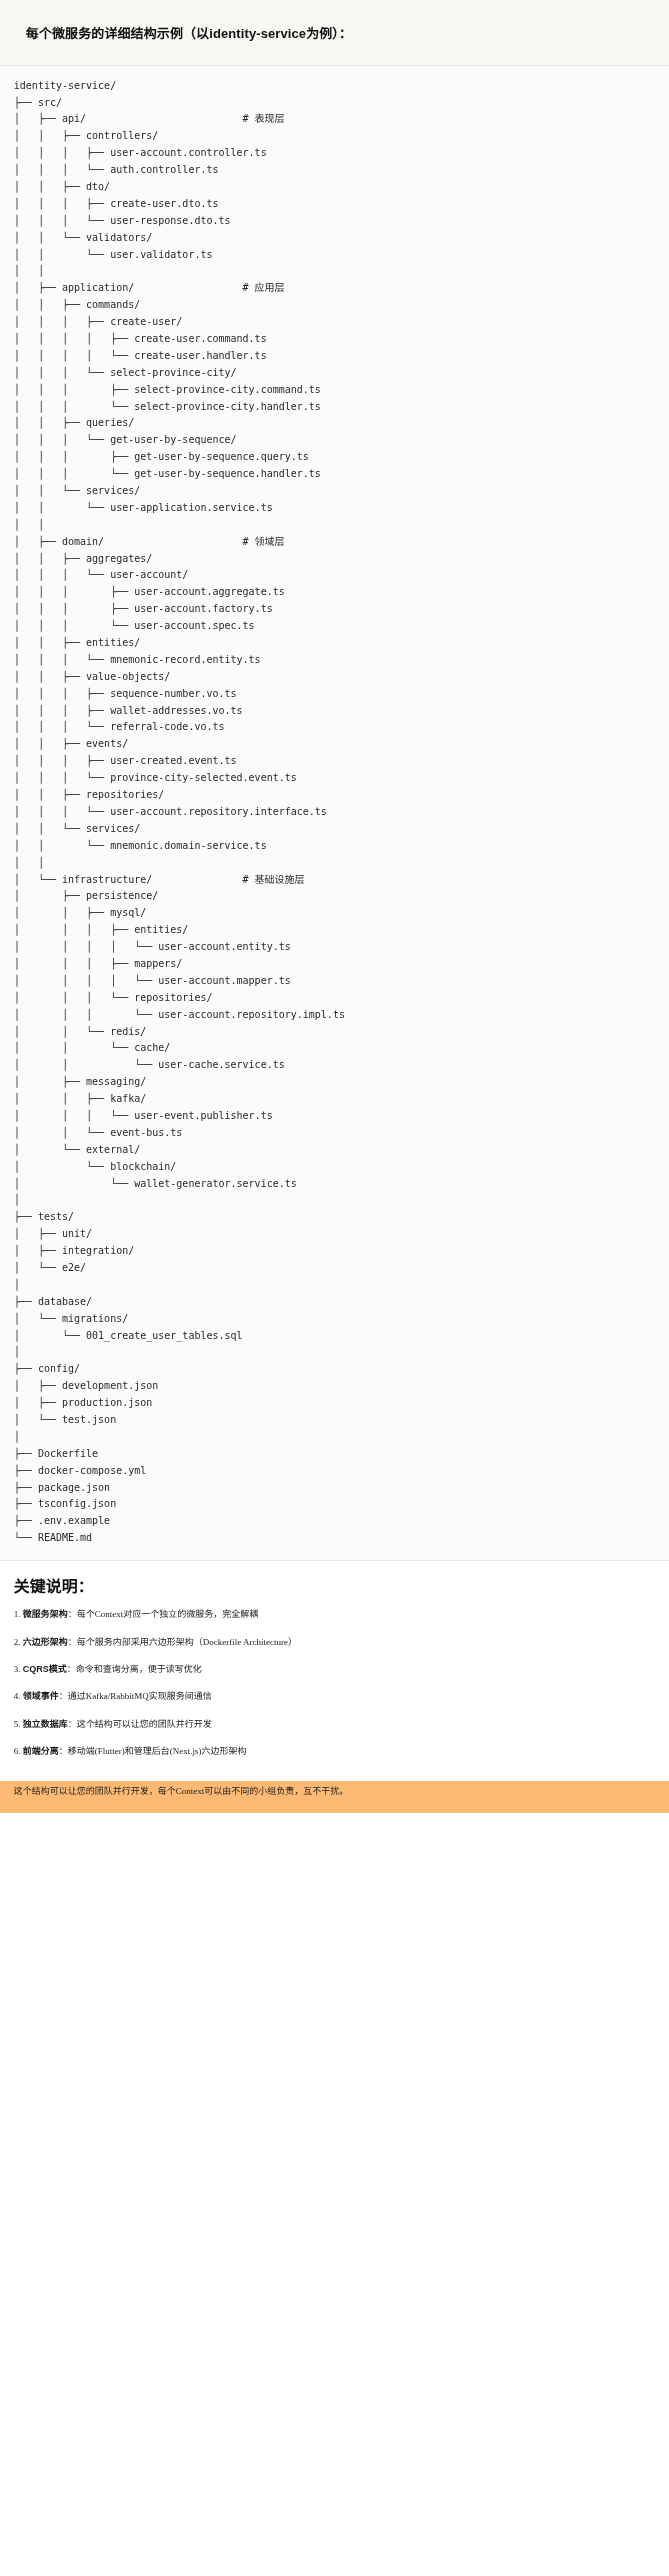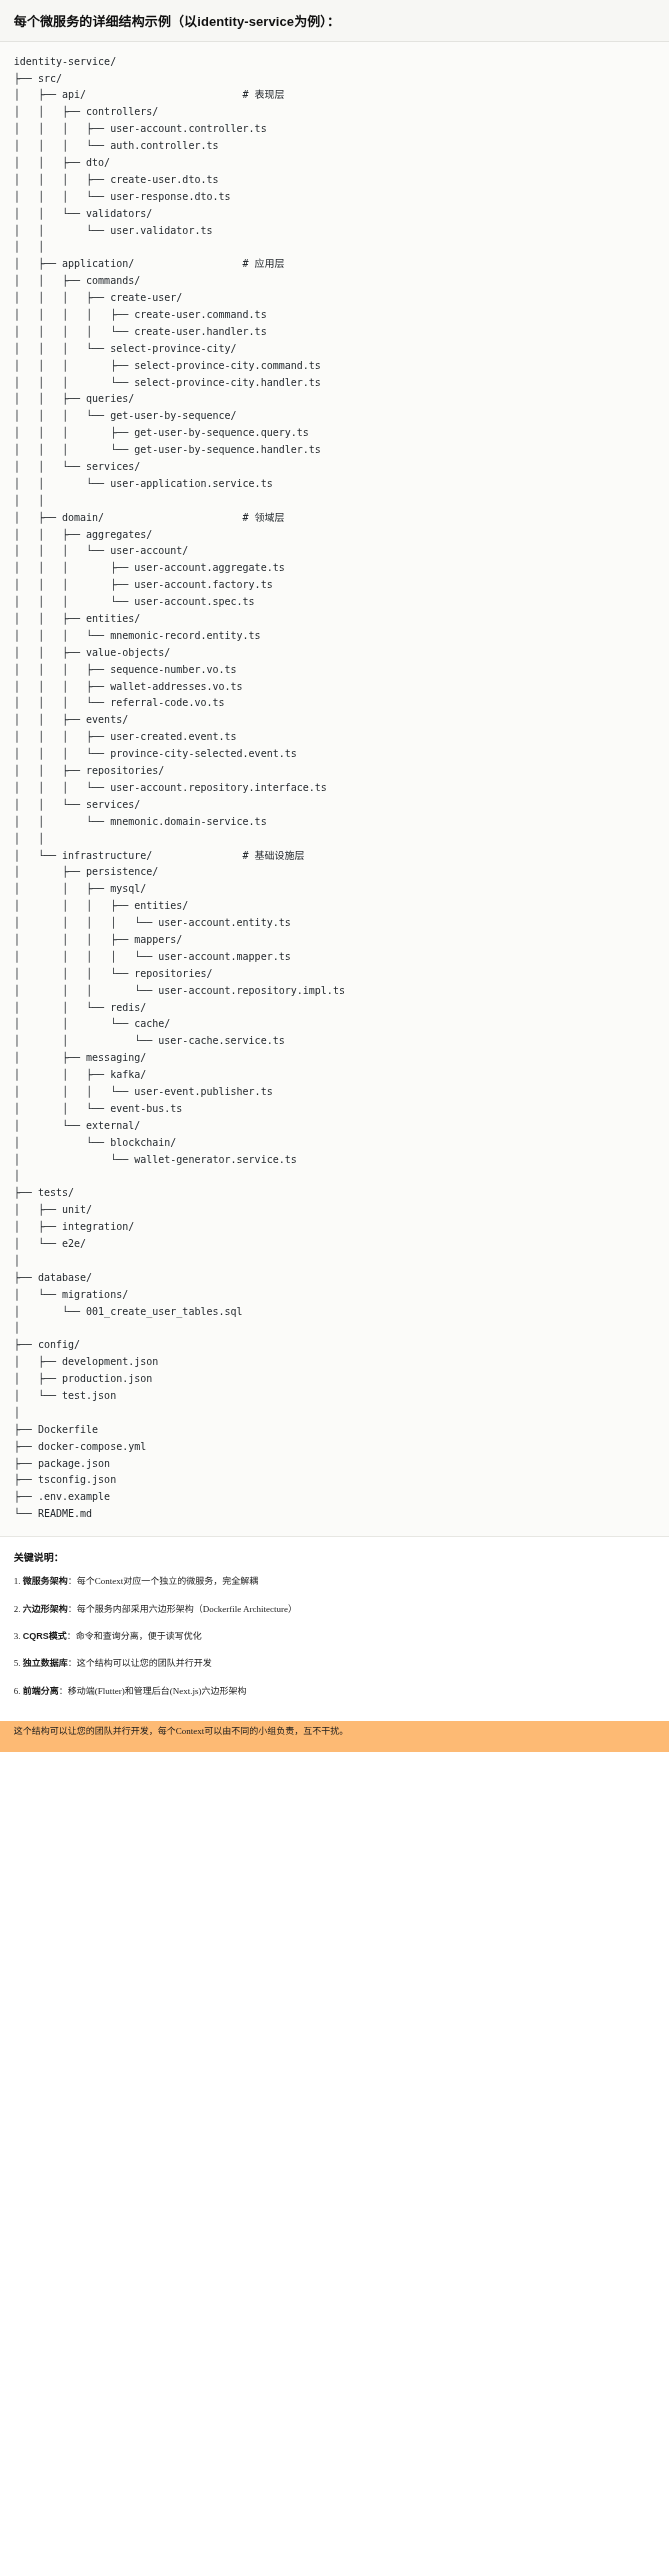--- a/index.html
+++ b/index.html
@@ -22,21 +22,21 @@
   }
 
   
   .doc-header {
     background: #f7f7f4;
     border-bottom: 0.6px solid #e3e3df;
     padding: 12.5px 13.8px 11.3px 13.8px;
     box-sizing: border-box;
   }
   .doc-title {
-    margin: 0;
+    margin: 12px;
     font-size: 13px;
     font-weight: bold;
     line-height: 1.35;
     color: #101010;
     letter-spacing: 0.1px;
     font-family: "Liberation Sans", sans-serif;
   }
 
   
   .tree-block {
@@ -57,21 +57,21 @@
   }
 
   
   .notes {
     padding: 12.5px 13.8px 8.8px 13.8px;
     box-sizing: border-box;
     background: #ffffff;
   }
   .notes-title {
     margin: 0 0 11.3px 0;
-    font-size: 10px;
+    font-size: 16px;
     font-weight: bold;
     color: #101010;
     font-family: "Liberation Sans", sans-serif;
   }
   ol.notes-list {
     margin: 0;
     padding: 0;
     list-style: none;
   }
   ol.notes-list li {
@@ -211,20 +211,24 @@
       </li>
       <li>
         <span class="note-num">2.</span>
         <span class="note-term">六边形架构</span><span class="note-body">：</span><span class="note-body">每个服务内部采用六边形架构（Dockerfile Architecture）</span>
       </li>
       <li>
         <span class="note-num">3.</span>
         <span class="note-term">CQRS模式</span><span class="note-body">：</span><span class="note-body">命令和查询分离，便于读写优化</span>
       </li>
       <li>
+        <span class="note-num">4.</span>
+        <span class="note-term">领域事件</span><span class="note-body">：</span><span class="note-body">通过Kafka/RabbitMQ实现服务间通信</span>
+      </li>
+      <li>
         <span class="note-num">5.</span>
         <span class="note-term">独立数据库</span><span class="note-body">：</span><span class="note-body">这个结构可以让您的团队并行开发</span>
       </li>
       <li>
         <span class="note-num">6.</span>
         <span class="note-term">前端分离</span><span class="note-body">：</span><span class="note-body">移动端(Flutter)和管理后台(Next.js)六边形架构</span>
       </li>
     </ol>
   </div>
 

